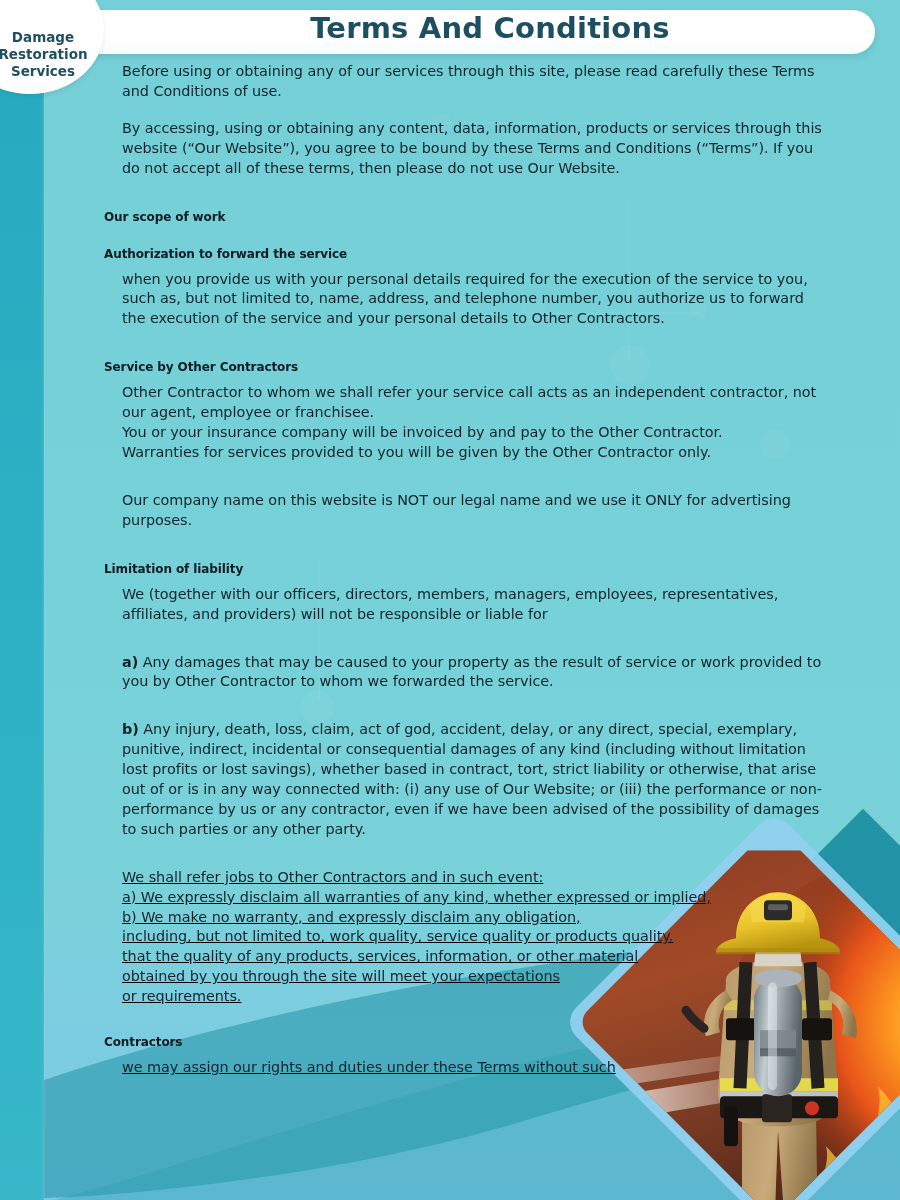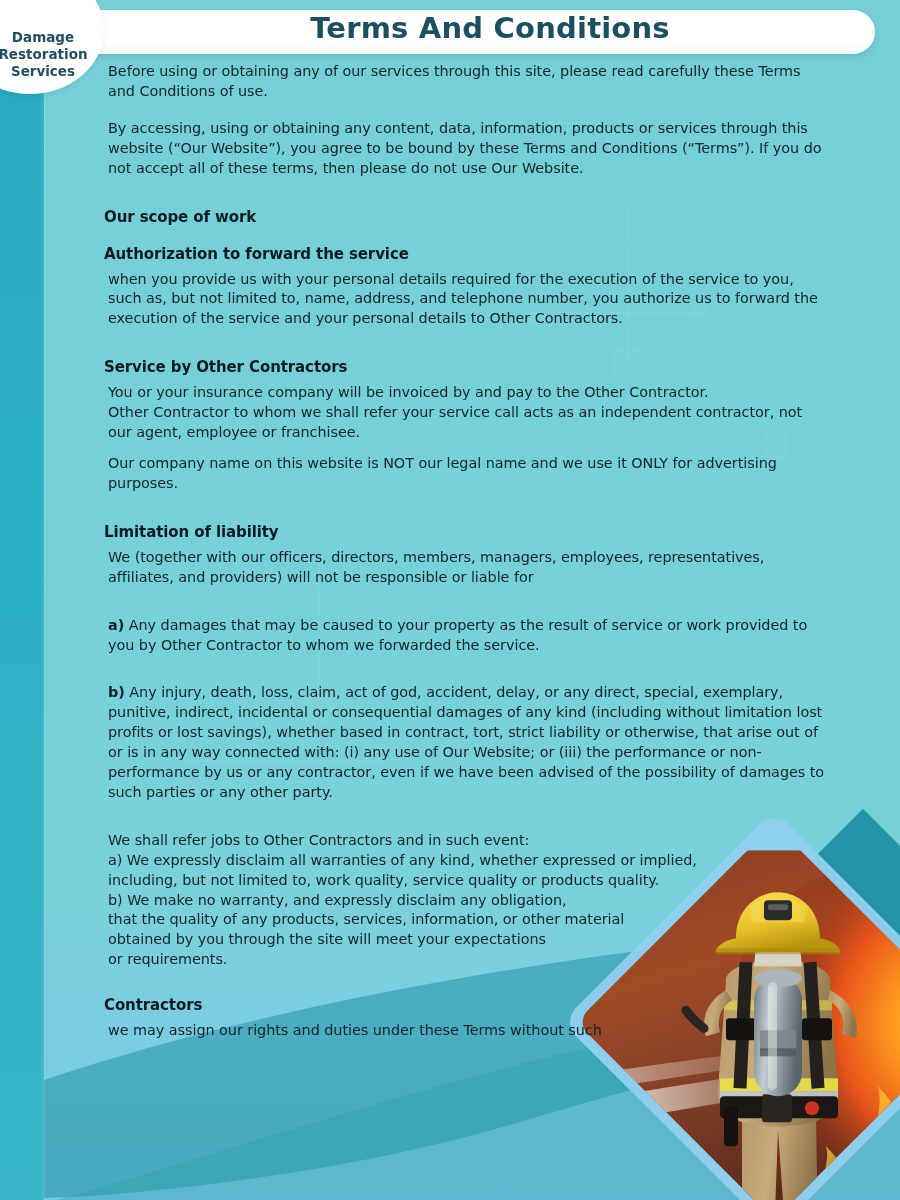--- a/index.html
+++ b/index.html
@@ -41,29 +41,29 @@
     white-space:nowrap;}
   .logo{position:absolute;left:-44px;top:-34px;width:148px;height:128px;
     background:#ffffff;border-radius:50%;
     display:flex;flex-direction:column;align-items:center;justify-content:flex-end;
     padding-bottom:14px;box-sizing:border-box;box-shadow:0 2px 5px rgba(0,0,0,.08);}
   .logo-line{font-size:13.5px;font-weight:bold;color:#1f4f61;line-height:17px;
     text-align:center;padding-left:26px;}
 
   
   .content{position:absolute;left:104px;top:62px;width:724px;}
-  .para{color:#12242b;font-size:14.4px;line-height:19.9px;margin:0 0 17px 4px;
+  .para{color:#12242b;font-size:14.4px;line-height:19.9px;margin:0 0 17px 18px;
     letter-spacing:-.05px;}
   .para.tight{margin-bottom:0;}
-  .sec-h{color:#0d1b22;font-size:15px;font-weight:bold;line-height:21px;
+  .sec-h{color:#0d1b22;font-size:12px;font-weight:bold;line-height:21px;
     margin:0 0 5px 0;letter-spacing:-.1px;}
   .gap-s{height:11px;}
   .gap-l{height:25px;}
   .lead{font-weight:bold;}
-  .nowrapblock{max-width:620px;}
+  .nowrapblock{max-width:620px;text-decoration:underline;}
 
   
   .photo-wrap{position:absolute;left:618px;top:866px;width:330px;height:330px;}
   .dia-dark{position:absolute;left:150px;top:-18px;width:190px;height:190px;
     background:#1f8fa3;transform:rotate(45deg);opacity:.95;}
   .dia-dark2{position:absolute;left:62px;top:40px;width:150px;height:150px;
     background:#2aa3b5;transform:rotate(45deg);opacity:.55;}
   .dia-edge{position:absolute;left:6px;top:6px;width:300px;height:300px;
     background:#8fd0ee;transform:rotate(45deg);border-radius:20px;opacity:.95;}
   .photo{position:absolute;left:16px;top:16px;width:280px;height:280px;
@@ -237,39 +237,40 @@
 
     <div class="gap-s"></div>
     <h2 class="sec-h">Our scope of work</h2>
 
     <div class="gap-s"></div>
     <h2 class="sec-h">Authorization to forward the service</h2>
     <p class="para">when you provide us with your personal details required for the execution of the service to you, such as, but not limited to, name, address, and telephone number, you authorize us to forward the execution of the service and your personal details to Other Contractors.</p>
 
     <div class="gap-s"></div>
     <h2 class="sec-h">Service by Other Contractors</h2>
+    <p class="para tight">Other Contractor to whom we shall refer your service call acts as an independent contractor, not our agent, employee or franchisee.</p>
     <p class="para tight">You or your insurance company will be invoiced by and pay to the Other Contractor.</p>
-    <p class="para tight">Other Contractor to whom we shall refer your service call acts as an independent contractor, not our agent, employee or franchisee.</p>
+    <p class="para">Warranties for services provided to you will be given by the Other Contractor only.</p>
     <div class="gap-s"></div>
     <p class="para">Our company name on this website is NOT our legal name and we use it ONLY for advertising purposes.</p>
 
     <div class="gap-s"></div>
     <h2 class="sec-h">Limitation of liability</h2>
     <p class="para">We (together with our officers, directors, members, managers, employees, representatives, affiliates, and providers) will not be responsible or liable for</p>
     <div class="gap-s"></div>
     <p class="para"><span class="lead">a)</span><span> Any damages that may be caused to your property as the result of service or work provided to you by Other Contractor to whom we forwarded the service.</span></p>
     <div class="gap-s"></div>
     <p class="para"><span class="lead">b)</span><span> Any injury, death, loss, claim, act of god, accident, delay, or any direct, special, exemplary, punitive, indirect, incidental or consequential damages of any kind (including without limitation lost profits or lost savings), whether based in contract, tort, strict liability or otherwise, that arise out of or is in any way connected with: (i) any use of Our Website; or (iii) the performance or non-performance by us or any contractor, even if we have been advised of the possibility of damages to such parties or any other party.</span></p>
 
     <div class="gap-s"></div>
     <div class="nowrapblock">
       <p class="para tight">We shall refer jobs to Other Contractors and in such event:</p>
       <p class="para tight">a) We expressly disclaim all warranties of any kind, whether expressed or implied,</p>
+      <p class="para tight">b) We make no warranty, and expressly disclaim any obligation,</p>
       <p class="para tight">including, but not limited to, work quality, service quality or products quality.</p>
-      <p class="para tight">b) We make no warranty, and expressly disclaim any obligation,</p>
       <p class="para tight">that the quality of any products, services, information, or other material</p>
       <p class="para tight">obtained by you through the site will meet your expectations</p>
       <p class="para tight">or requirements.</p>
     </div>
 
     <div class="gap-l"></div>
     <h2 class="sec-h">Contractors</h2>
     <div class="nowrapblock">
       <p class="para tight">we may assign our rights and duties under these Terms without such</p>
 

